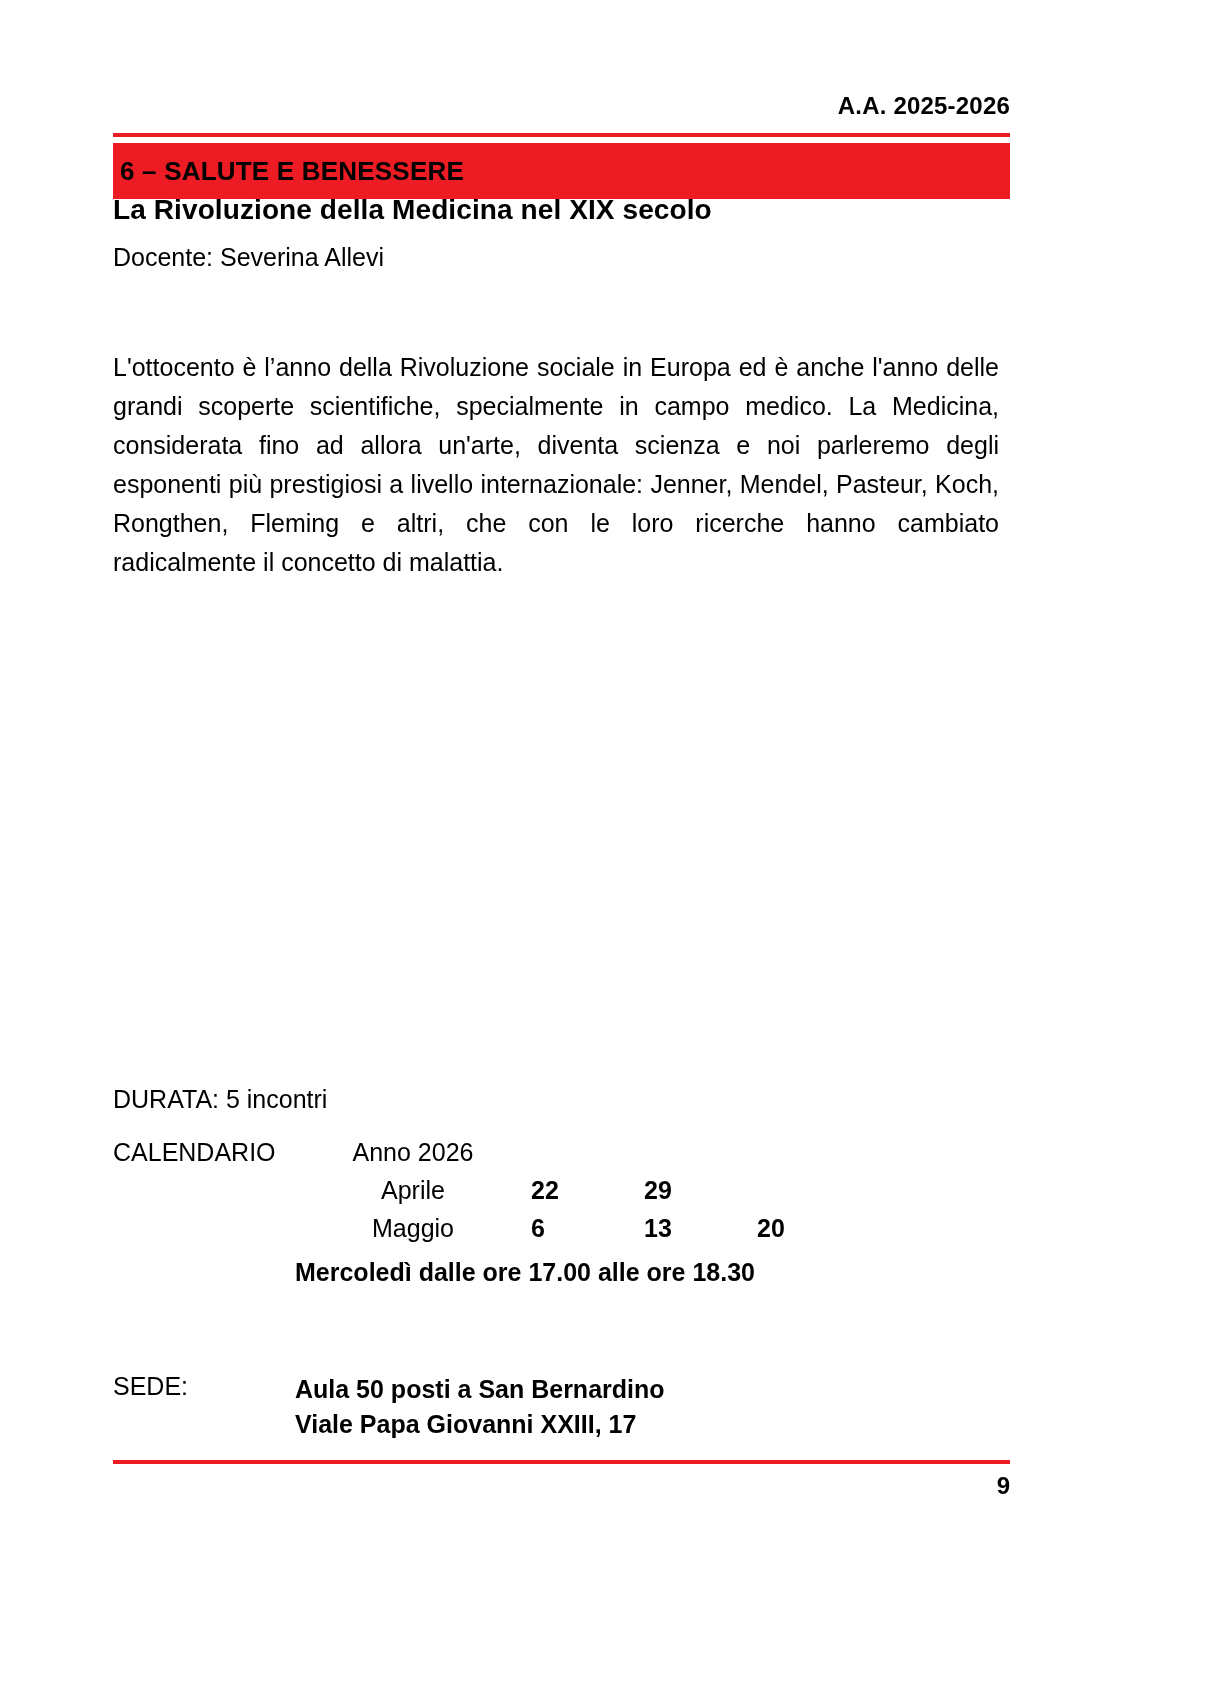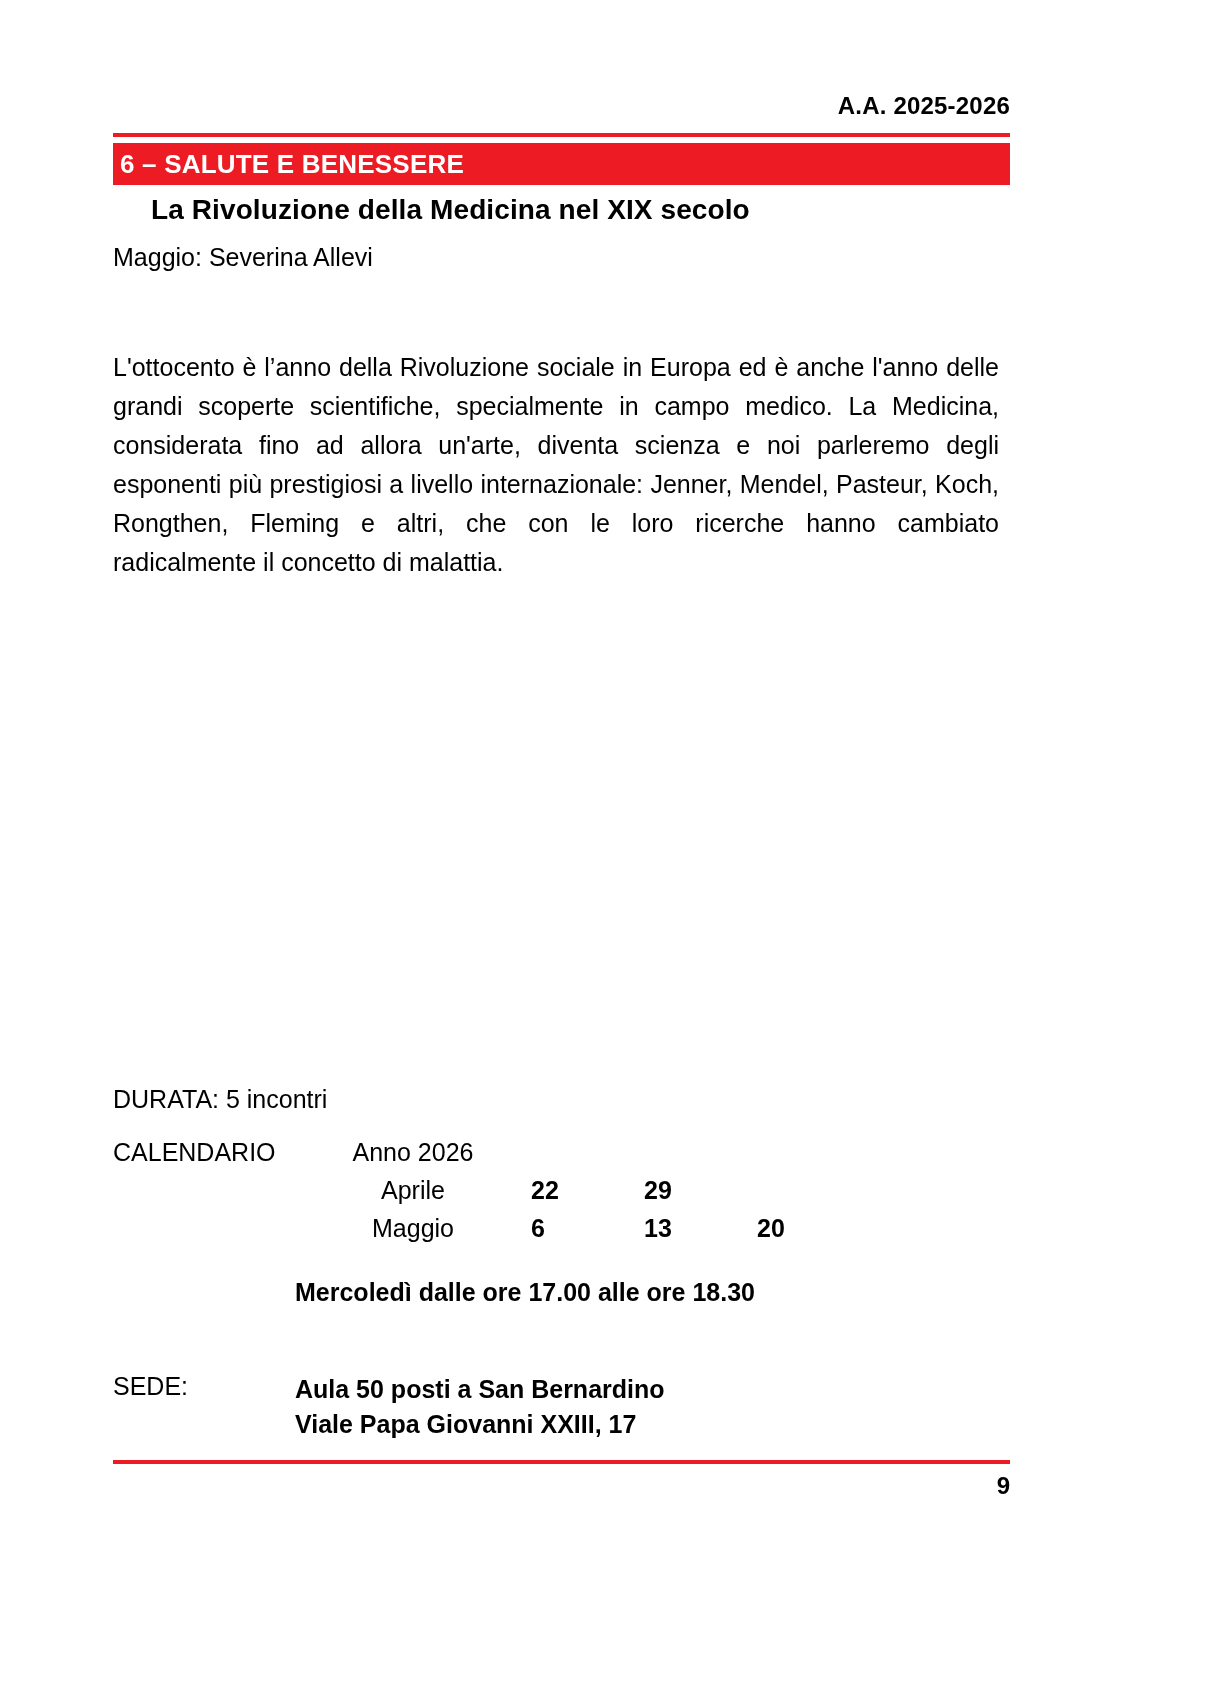--- a/index.html
+++ b/index.html
@@ -36,40 +36,39 @@
     right: 203px;
     top: 133px;
     height: 4px;
     background: #ed1c24;
   }
   .section-banner {
     position: absolute;
     left: 113px;
     right: 203px;
     top: 143px;
-    height: 42px;
+    height: 56px;
     background: #ed1c24;
-    color: #ffffff;
+    color: #000000;
     font-size: 26px;
     font-weight: bold;
     display: flex;
     align-items: center;
     padding-left: 7px;
     box-sizing: border-box;
     letter-spacing: 0.2px;
   }
   .course-title {
     position: absolute;
     left: 113px;
     right: 203px;
     top: 194px;
     font-size: 28px;
     font-weight: bold;
     letter-spacing: 0.1px;
-    margin-left: 38px;
   }
   .teacher {
     position: absolute;
     left: 113px;
     right: 203px;
     top: 243px;
     font-size: 25px;
   }
   .description {
     position: absolute;
@@ -110,21 +109,21 @@
     text-align: center;
   }
   .cal-day {
     width: 90px;
     flex: 0 0 90px;
     font-weight: bold;
   }
   .cal-time {
     margin-left: 182px;
     font-weight: bold;
-    margin-top: 28px;
+    margin-top: 8px;
     line-height: 34px;
   }
   .venue {
     position: absolute;
     left: 113px;
     top: 1372px;
     width: 800px;
     font-size: 25px;
     display: flex;
     align-items: flex-start;
@@ -160,21 +159,21 @@
 <div class="page">
 
   <div class="academic-year">A.A. 2025-2026</div>
 
   <div class="rule-top"></div>
 
   <div class="section-banner">6 – SALUTE E BENESSERE</div>
 
   <div class="course-title">La Rivoluzione della Medicina nel XIX secolo</div>
 
-  <div class="teacher">Maggio: Severina Allevi</div>
+  <div class="teacher">Docente: Severina Allevi</div>
 
   <div class="description">L'ottocento è l’anno della Rivoluzione sociale in Europa ed è anche l'anno delle grandi scoperte scientifiche, specialmente in campo medico. La Medicina, considerata fino ad allora un'arte, diventa scienza e noi parleremo degli esponenti più prestigiosi a livello internazionale: Jenner, Mendel, Pasteur, Koch, Rongthen, Fleming e altri, che con le loro ricerche hanno cambiato radicalmente il concetto di malattia.</div>
 
   <div class="duration">DURATA: 5 incontri</div>
 
   <div class="calendar-block">
     <div class="cal-row">
       <span class="cal-label">CALENDARIO</span>
       <span class="cal-month">Anno 2026</span>
     </div>

